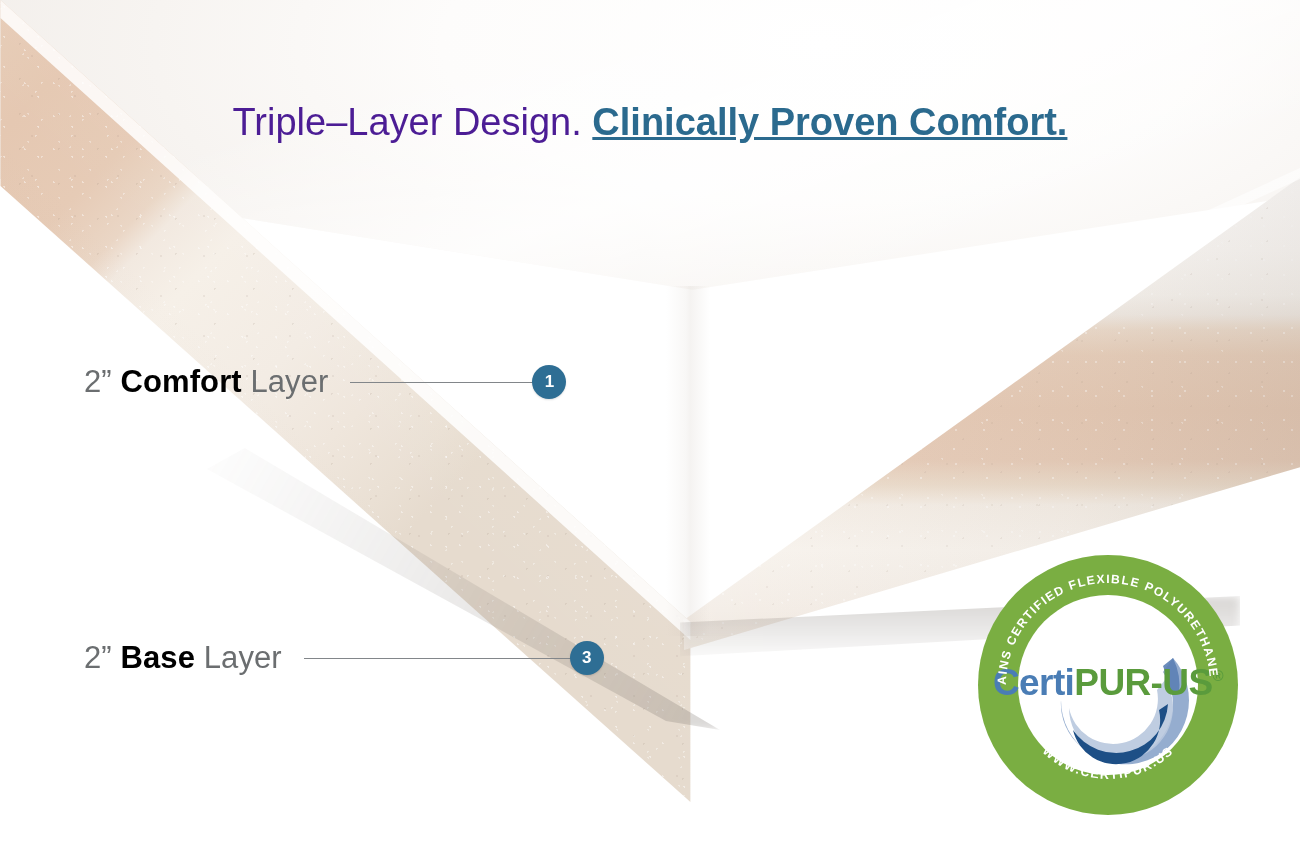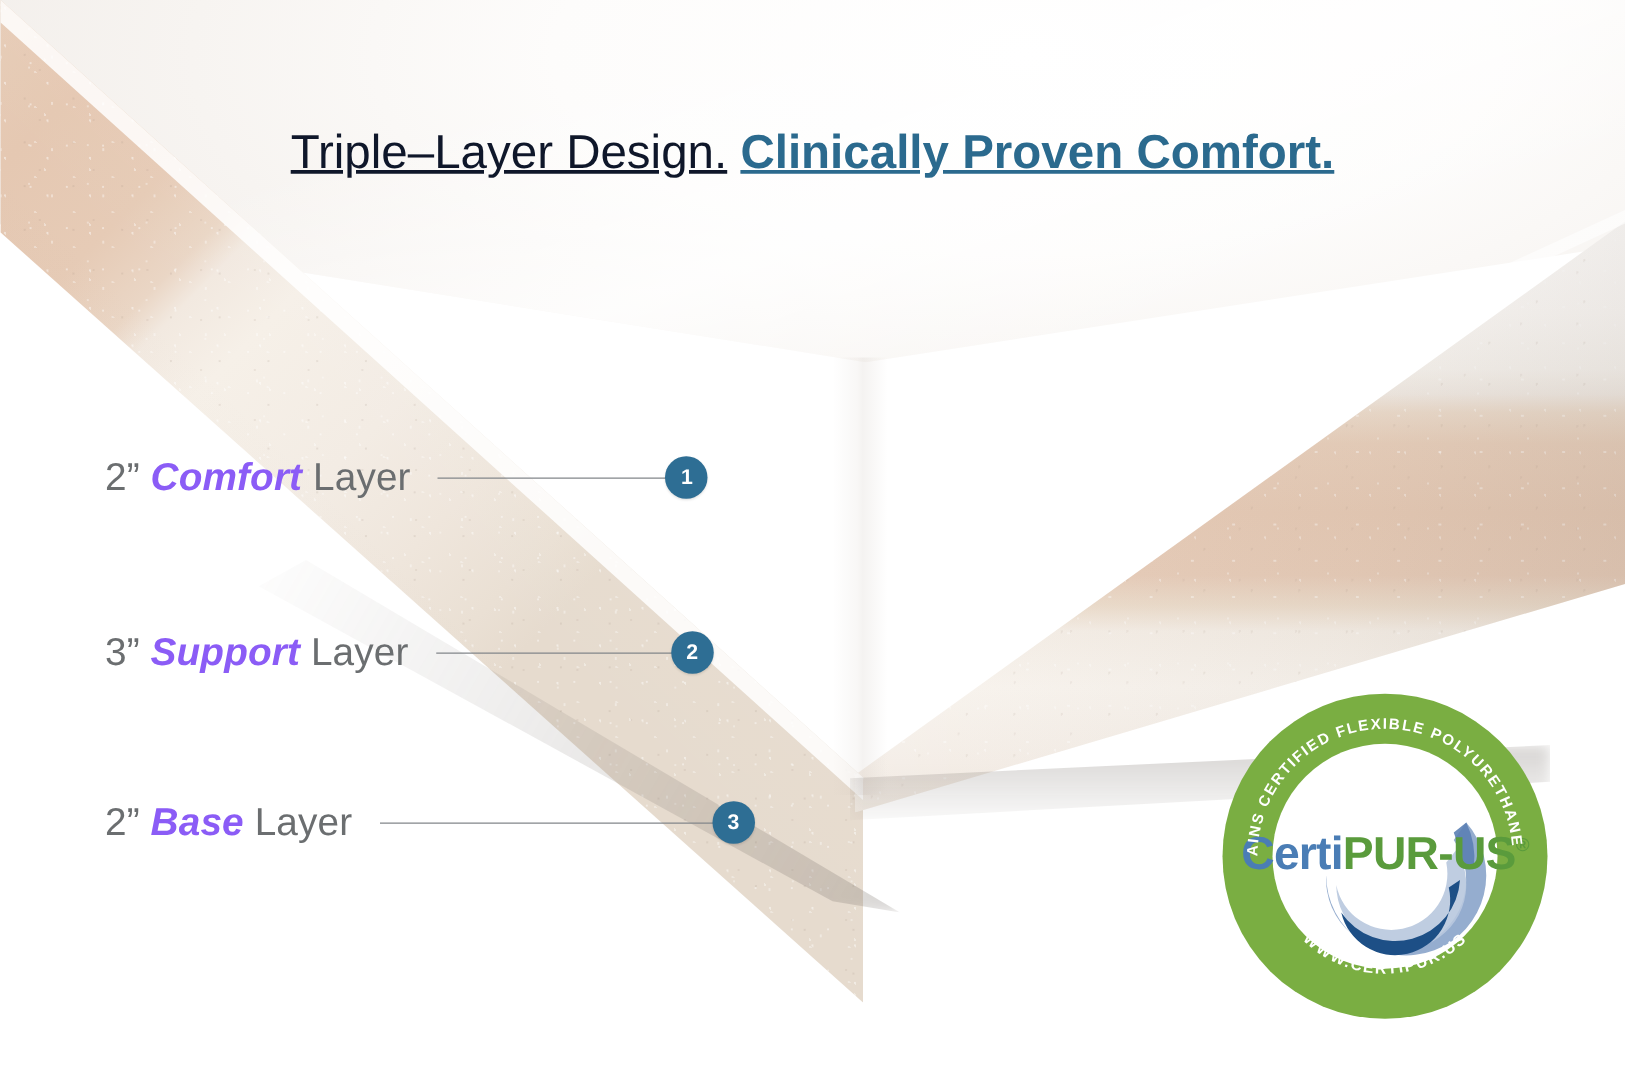--- a/index.html
+++ b/index.html
@@ -254,22 +254,21 @@
   }
   .label-text {
     font-size: 31px;
     color: #6b6e70;
     white-space: nowrap;
     letter-spacing: .1px;
     line-height: 44px;
   }
   .label-text b {
     font-weight: 700;
-    color: #8b5cf6;
-    font-style: italic;
+    color: #000000;
   }
   .leader-line {
     height: 0;
     border-top: 1.6px solid #82868a;
     margin-left: 22px;
     margin-right: 0;
   }
   .num-badge {
     width: 34px;
     height: 34px;
@@ -297,21 +296,21 @@
   #headline {
     position: absolute;
     left: 0;
     top: 96px;
     width: 1300px;
     text-align: center;
     font-size: 38px;
     line-height: 52px;
     white-space: nowrap;
   }
-  #headline .hl-gray { color: #0f172a; font-weight: 400; text-decoration: underline; }
+  #headline .hl-gray { color: #4c1d95; font-weight: 400; }
   #headline .hl-blue { color: #2b6a8e; font-weight: 700; text-decoration: underline; }
 
   
   #certipur-badge {
     position: absolute;
     left: 977px;
     top: 554px;
     width: 262px;
     height: 262px;
   }
@@ -349,29 +348,20 @@
   <div class="label-row" id="row-1">
     <span class="label-text">
       <span>2”</span>
       <b>Comfort</b>
       <span>Layer</span>
     </span>
     <span class="leader-line"></span>
     <span class="num-badge">1</span>
   </div>
 
-  <div class="label-row" id="row-2">
-    <span class="label-text">
-      <span>3”</span>
-      <b>Support</b>
-      <span>Layer</span>
-    </span>
-    <span class="leader-line"></span>
-    <span class="num-badge">2</span>
-  </div>
 
   <div class="label-row" id="row-3">
     <span class="label-text">
       <span>2”</span>
       <b>Base</b>
       <span>Layer</span>
     </span>
     <span class="leader-line"></span>
     <span class="num-badge">3</span>
   </div>

